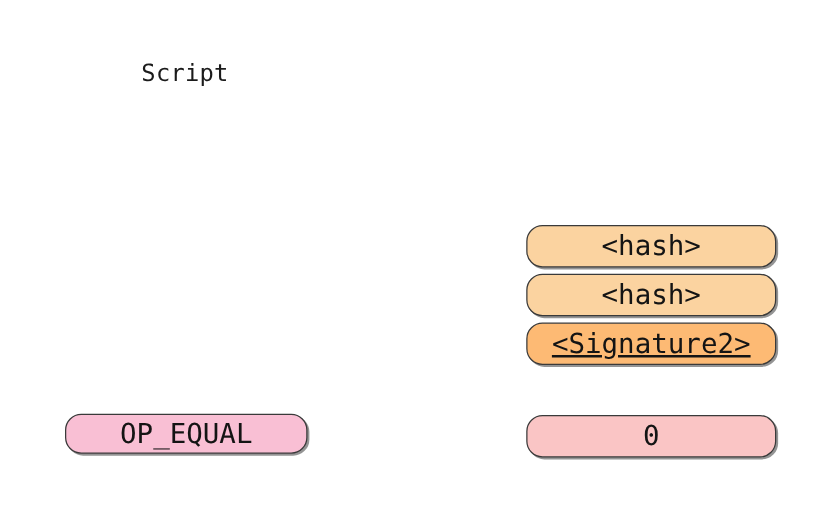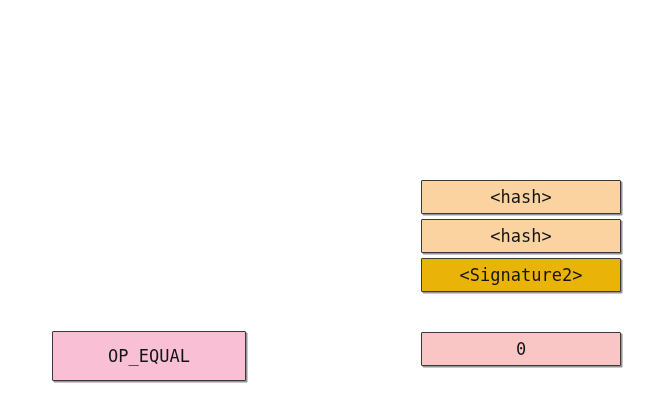--- a/index.html
+++ b/index.html
@@ -45,57 +45,58 @@
     left: 421px;
     top: 48px;
     width: 200px;
   }
 
   
   .box {
     position: absolute;
     box-sizing: border-box;
     border: 1.4px solid #3a3a3a;
-    border-radius: 1px;
+    border-radius: 13px;
     display: flex;
     align-items: center;
     justify-content: center;
     font-family: "DejaVu Sans Mono", "Liberation Mono", monospace;
-    font-size: 17px;
+    font-size: 22px;
     line-height: 17px;
     color: #141414;
     letter-spacing: 0px;
     white-space: nowrap;
     box-shadow: 1.5px 1.5px 0 rgba(60,60,60,0.55);
   }
 
   
   .script-box {
     left: 52px;
     width: 194px;
-    height: 50px;
+    height: 32px;
   }
 
   
   .stack-box {
     left: 421px;
     width: 200px;
     height: 34px;
   }
 
   .fill-orange { background: #fbd3a0; }
-  .fill-blue   { background: #eab308; }
+  .fill-blue   { background: #fdba74; text-decoration: underline; }
   .fill-pink   { background: #fac5c5; }
   .fill-rose   { background: #f9bfd4; }
 </style>
 </head>
 <body>
 
 <div class="stage">
 
+  <div class="col-heading" id="script-heading">Script</div>
 
 
   <div class="box script-box fill-rose" style="top:331px;">OP_EQUAL</div>
 
   <div class="box stack-box fill-orange" style="top:180px;">&lt;hash&gt;</div>
 
   <div class="box stack-box fill-orange" style="top:219px;">&lt;hash&gt;</div>
 
   <div class="box stack-box fill-blue" style="top:258px;">&lt;Signature2&gt;</div>
 

